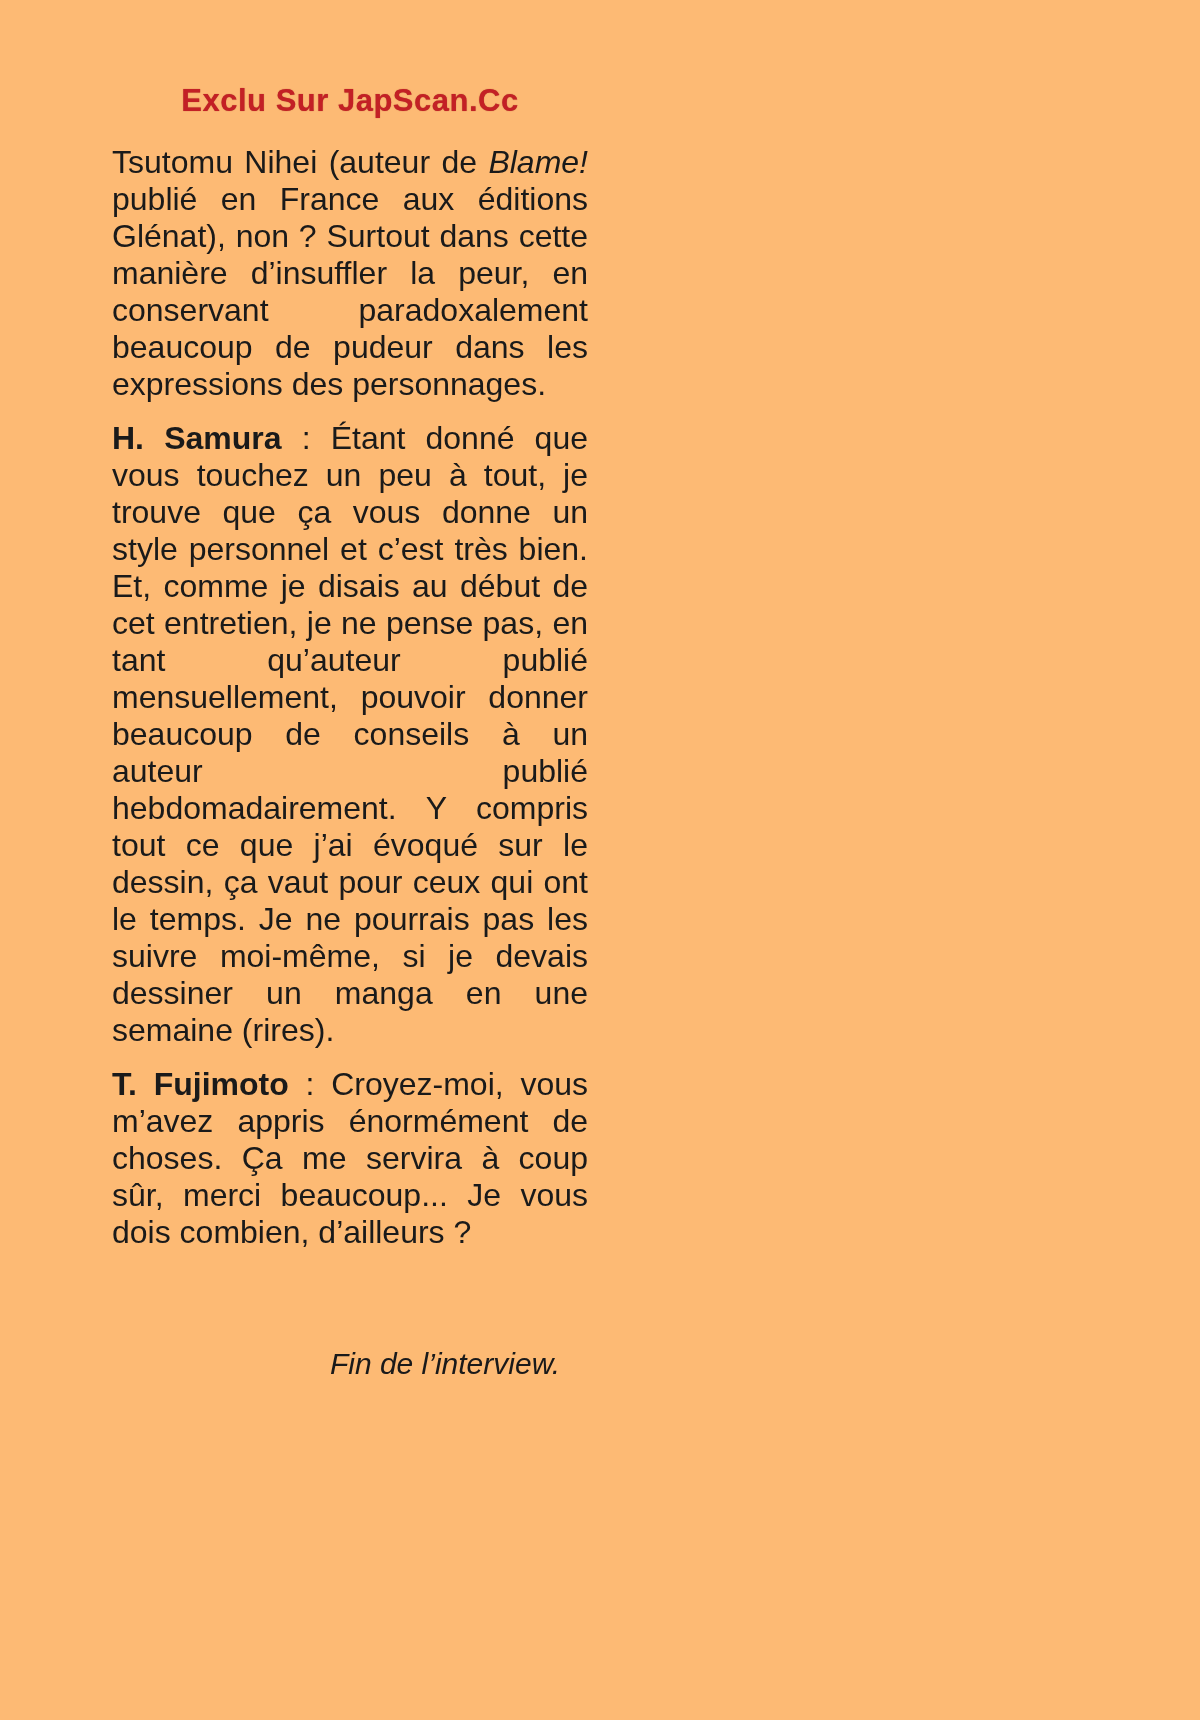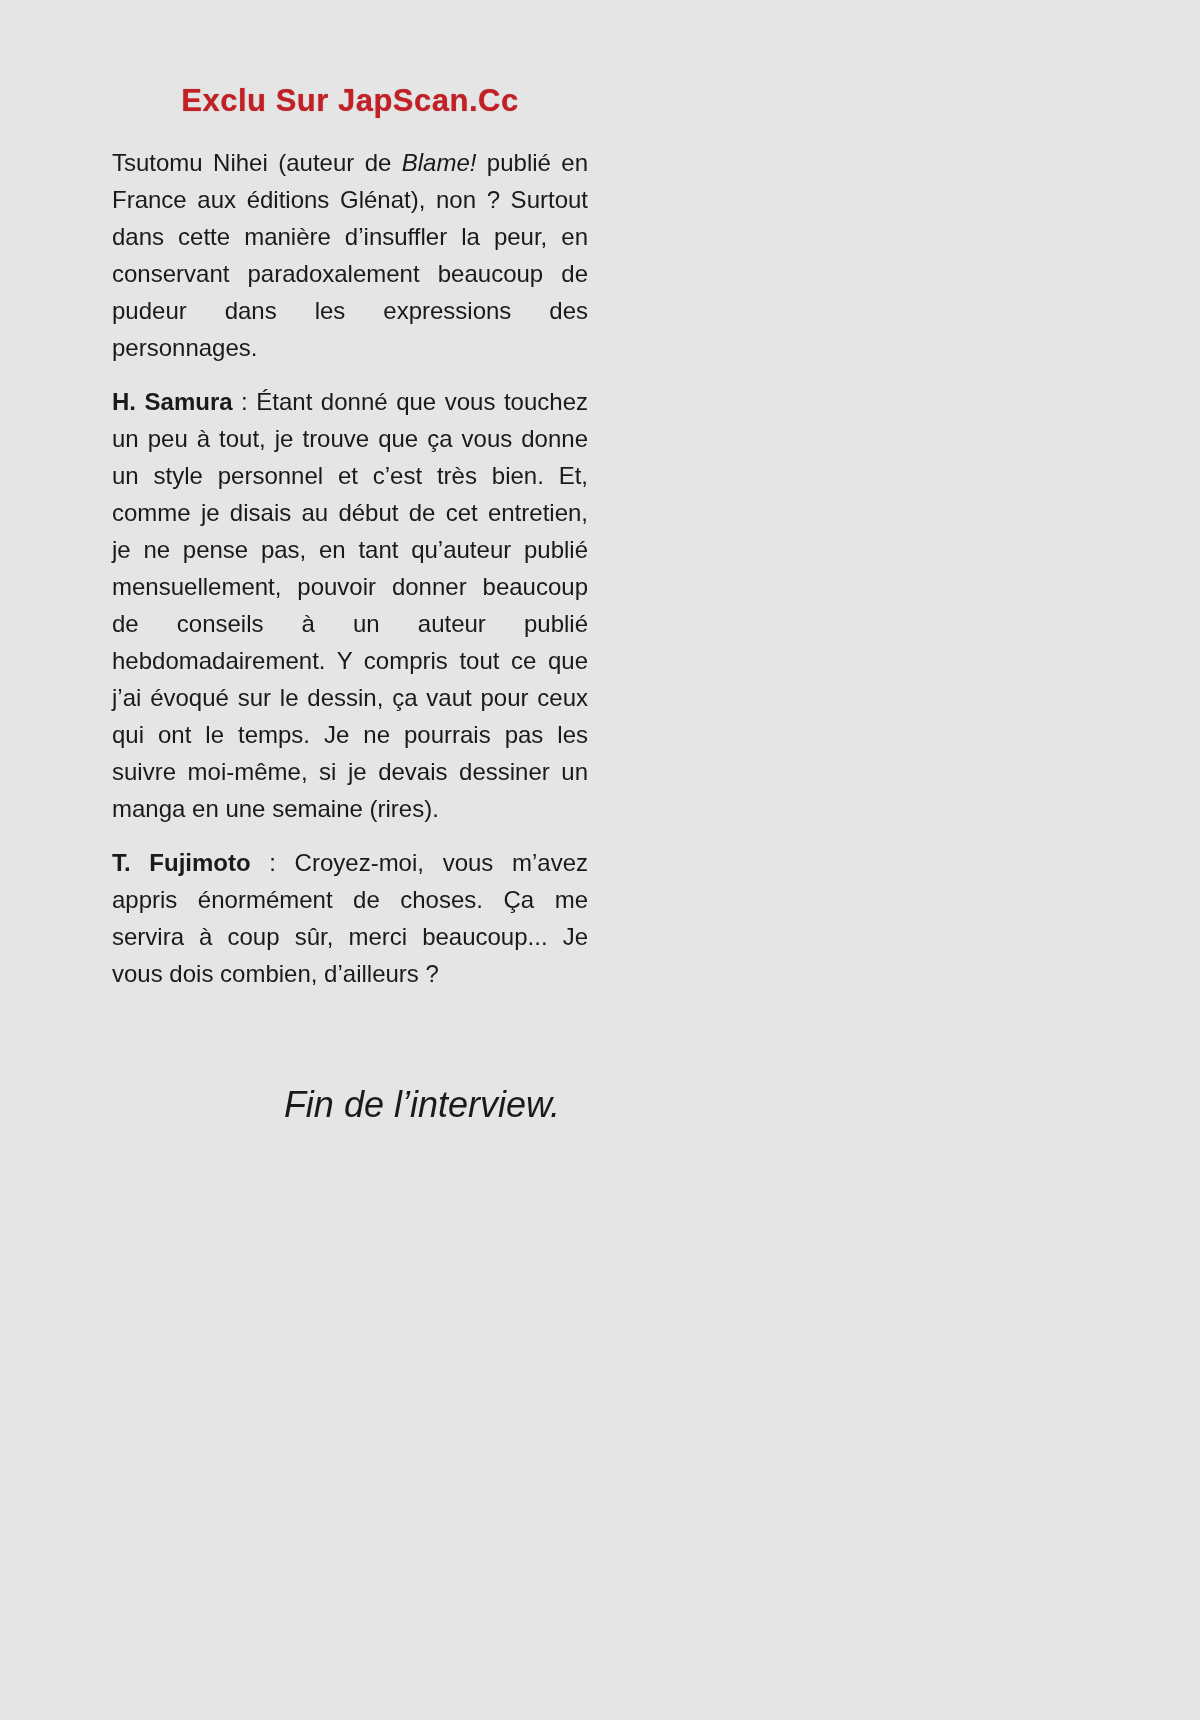--- a/index.html
+++ b/index.html
@@ -26,45 +26,45 @@
     margin: 0 0 26px 0;
     font-size: 31px;
     line-height: 34px;
     font-weight: 700;
     text-align: center;
     letter-spacing: 0.5px;
     text-shadow: 0 0 1px rgba(120, 10, 10, 0.55);
   }
   .article-body p.para {
     margin: 0 0 17px 0;
-    font-size: 24px;
+    font-size: 32px;
     line-height: 37px;
     text-align: justify;
     text-justify: inter-word;
   }
   .article-body p.para:last-child {
     margin-bottom: 8px;
   }
   .seg-bold   { font-weight: 700; }
   .seg-italic { font-style: italic; }
   .seg-regular { }
   .end-note {
     margin-top: 96px;
-    font-size: 36px;
+    font-size: 30px;
     line-height: 34px;
     font-style: italic;
     font-weight: 500;
     text-align: right;
     padding-right: 28px;
   }
 </style>
 </head>
 <body>
 
-<div class="page" style="background: #e5e5e5; color: rgb(26, 26, 26);">
+<div class="page" style="background: #fdba74; color: rgb(26, 26, 26);">
   <div class="column">
     <h1 class="watermark-title" style="color: rgb(195, 32, 37);">Exclu Sur JapScan.Cc</h1>
 
     <div class="article-body">
         <p class="para"><span class="seg-regular">Tsutomu Nihei (auteur de </span><span class="seg-italic">Blame!</span><span class="seg-regular"> publié en France aux éditions Glénat), non ? Surtout dans cette manière d’insuffler la peur, en conservant paradoxalement beaucoup de pudeur dans les expressions des personnages.</span></p>
         <p class="para"><span class="seg-bold">H. Samura</span><span class="seg-regular"> : Étant donné que vous touchez un peu à tout, je trouve que ça vous donne un style personnel et c’est très bien. Et, comme je disais au début de cet entretien, je ne pense pas, en tant qu’auteur publié mensuellement, pouvoir donner beaucoup de conseils à un auteur publié hebdomadairement. Y compris tout ce que j’ai évoqué sur le dessin, ça vaut pour ceux qui ont le temps. Je ne pourrais pas les suivre moi-même, si je devais dessiner un manga en une semaine (rires).</span></p>
         <p class="para"><span class="seg-bold">T. Fujimoto</span><span class="seg-regular"> : Croyez-moi, vous m’avez appris énormément de choses. Ça me servira à coup sûr, merci beaucoup... Je vous dois combien, d’ailleurs ?</span></p>
       </div>
 
     <div class="end-note">Fin de l’interview.</div>

